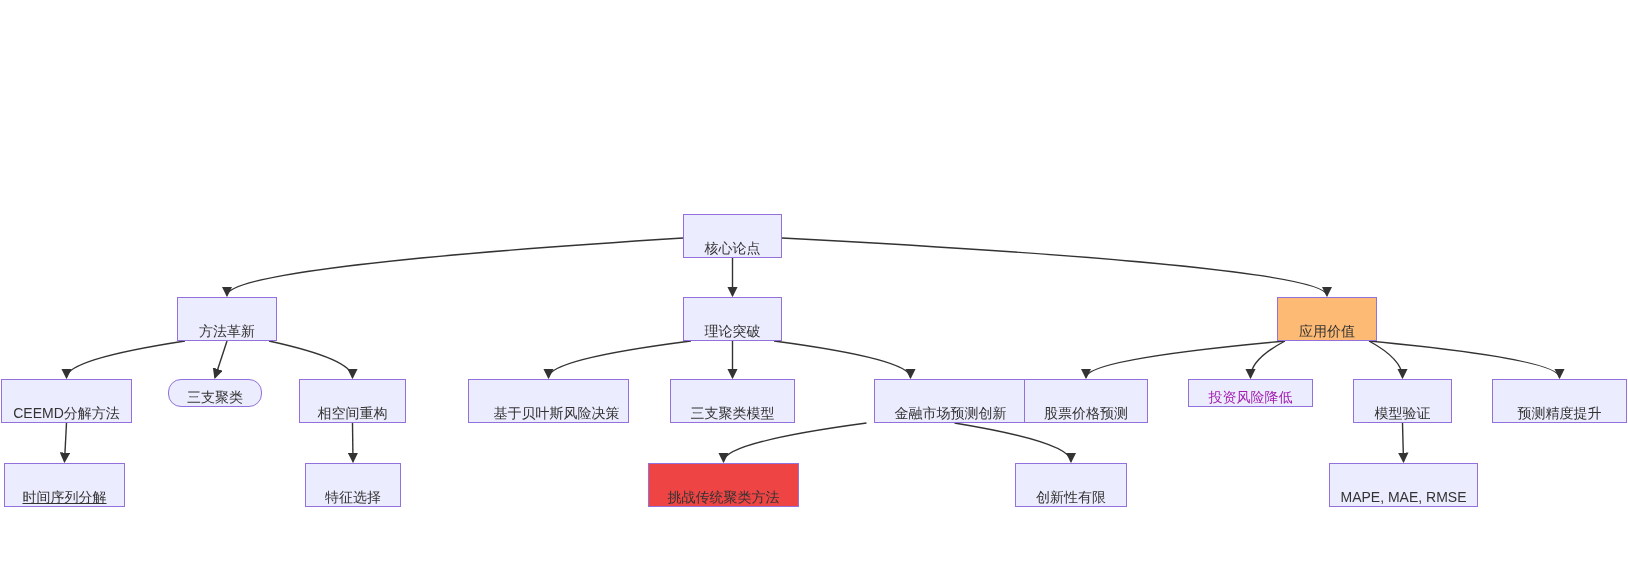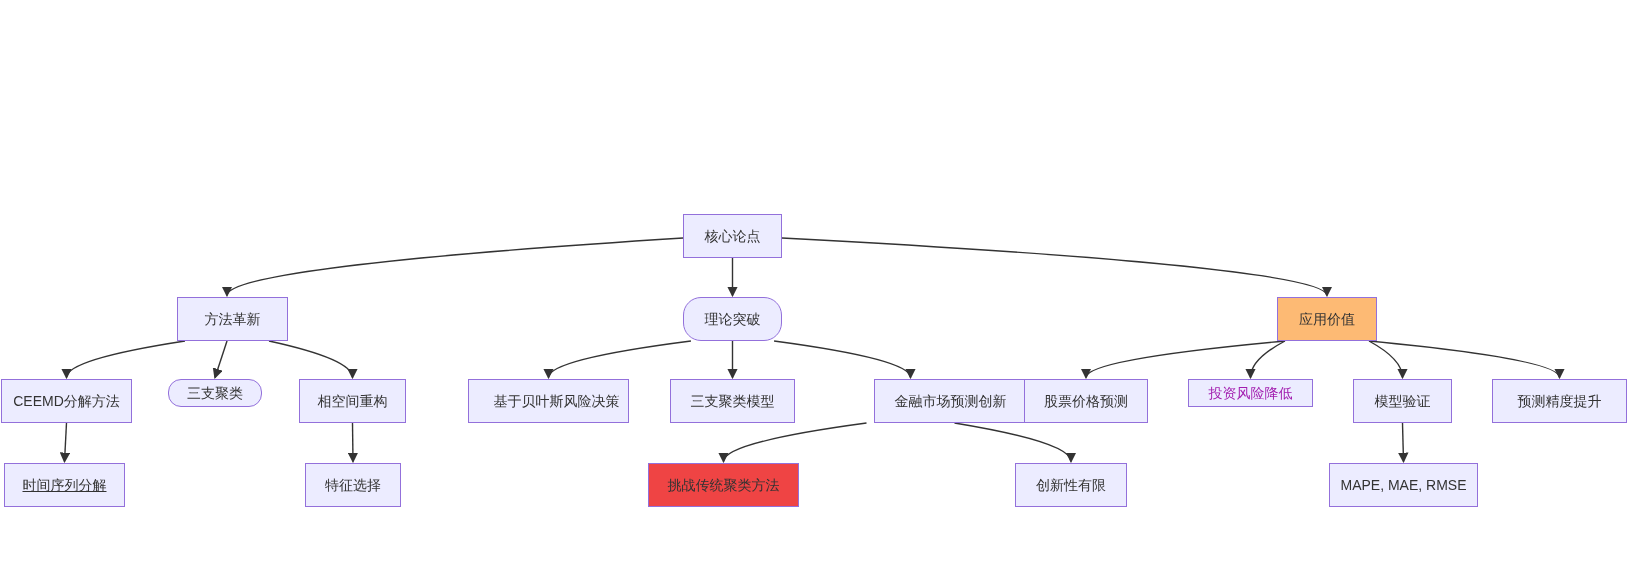--- a/index.html
+++ b/index.html
@@ -20,21 +20,21 @@
     left: 0;
     top: 0;
     width: 1628px;
     height: 576px;
     pointer-events: none;
   }
   .node {
     position: absolute;
     box-sizing: border-box;
     display: flex;
-    align-items: center;
+    align-items: flex-end;
     justify-content: center;
     background: #ECECFF;
     border: 1px solid #9370DB;
     color: #333333;
     font-size: 14px;
     line-height: 1.2;
     text-align: center;
     white-space: nowrap;
   }
   .edge {
@@ -71,24 +71,24 @@
         <path class="edge" d="M 1285 341 C 1267.75 350.125, 1250.5 362.9, 1250.5 377.5" stroke="#333333" marker-end="url(#arrowhead)"></path>
         <path class="edge" d="M 1369 341 C 1385.75 350.125, 1402.5 362.9, 1402.5 377.5" stroke="#333333" marker-end="url(#arrowhead)"></path>
         <path class="edge" d="M 1369 341 C 1464.25 350.125, 1559.5 362.9, 1559.5 377.5" stroke="#333333" marker-end="url(#arrowhead)"></path>
         <path class="edge" d="M 1402.5 423 L 1403.5 461.5" stroke="#333333" marker-end="url(#arrowhead)"></path>
       </g>
   </svg>
   <div id="node-layer">
       <div class="node" style="left: 683px; top: 214px; width: 99px; height: 44px; background: rgb(236, 236, 255); border-color: rgb(147, 112, 219); color: rgb(51, 51, 51);">
         <span>核心论点</span>
       </div>
-      <div class="node" style="left: 177px; top: 297px; width: 111px; height: 44px; background: rgb(236, 236, 255); border-color: rgb(147, 112, 219); color: rgb(51, 51, 51);">
+      <div class="node" style="left: 177px; top: 297px; width: 100px; height: 44px; background: rgb(236, 236, 255); border-color: rgb(147, 112, 219); color: rgb(51, 51, 51);">
         <span>方法革新</span>
       </div>
-      <div class="node" style="left: 683px; top: 297px; width: 99px; height: 44px; background: rgb(236, 236, 255); border-color: rgb(147, 112, 219); color: rgb(51, 51, 51); border-radius: 18px;">
+      <div class="node" style="left: 683px; top: 297px; width: 99px; height: 44px; background: rgb(236, 236, 255); border-color: rgb(147, 112, 219); color: rgb(51, 51, 51);">
         <span>理论突破</span>
       </div>
       <div class="node" style="left: 1277px; top: 297px; width: 100px; height: 44px; background: #fdba74; border-color: rgb(147, 112, 219); color: rgb(51, 51, 51);">
         <span>应用价值</span>
       </div>
       <div class="node" style="left: 1px; top: 379px; width: 131px; height: 44px; background: rgb(236, 236, 255); border-color: rgb(147, 112, 219); color: rgb(51, 51, 51);">
         <span>CEEMD分解方法</span>
       </div>
       <div class="node" style="left: 168px; top: 379px; width: 94px; height: 28px; background: rgb(236, 236, 255); border-color: rgb(147, 112, 219); color: rgb(51, 51, 51); border-radius: 13px;">
         <span>三支聚类</span>

